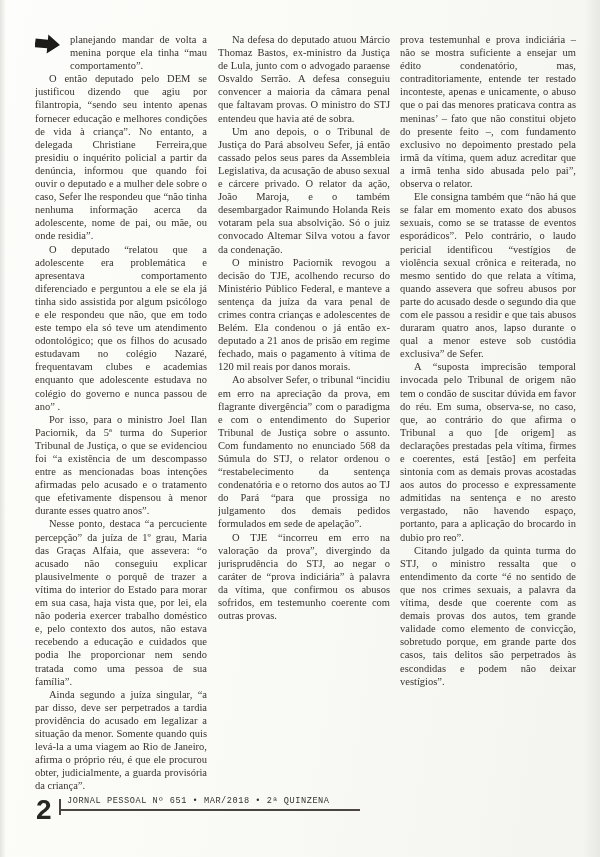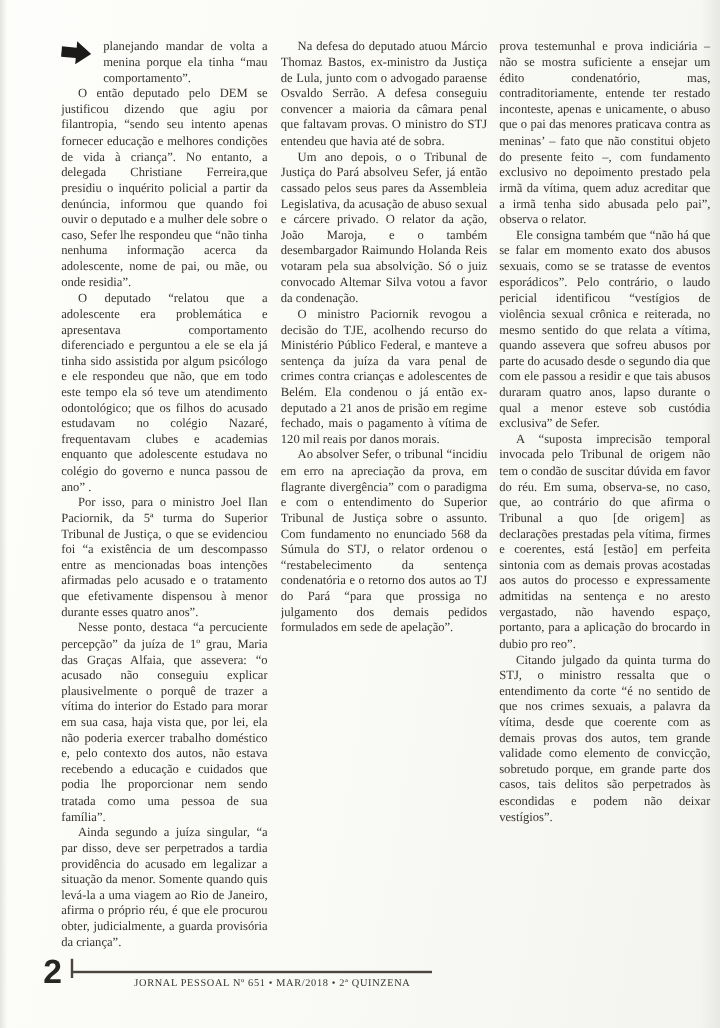--- a/index.html
+++ b/index.html
@@ -19,43 +19,43 @@
     background:linear-gradient(to top,#ececе8,rgba(236,236,232,0));pointer-events:none;
   }
   .edge-left{
     position:absolute;left:0;top:0;width:6px;height:100%;
     background:linear-gradient(to right,#e3e3df,rgba(227,227,223,0));
   }
   .col{
     position:absolute;top:33px;width:172px;height:766px;overflow:hidden;
     font-size:10.5px;line-height:13.1px;text-align:justify;
     text-rendering:optimizeLegibility;
-    hyphens:auto;margin-left:16px;-webkit-hyphens:auto;
+    hyphens:auto;-webkit-hyphens:auto;
   }
   .col-1{left:35px;}
   .col-2{left:218px;}
   .col-3{left:400px;width:176px;}
   .col p{margin:0;text-indent:14px;}
   .col p.noindent{text-indent:0;}
   .arrow{
     float:left;width:25px;height:24px;margin:1px 10px 2px 0;
   }
   .arrow svg{display:block;width:25px;height:20px;transform:rotate(5deg);}
   .footer{position:absolute;left:36px;top:794px;width:360px;height:44px;}
   .page-num{
     position:absolute;left:0;top:2px;
     font-family:"Liberation Sans", sans-serif;font-weight:bold;
     font-size:28px;line-height:28px;color:#262622;letter-spacing:-1px;
   }
   .footer-tick{position:absolute;left:23px;top:5px;width:1.5px;height:16px;background:#4a463f;}
   .footer-rule{position:absolute;left:24px;top:15px;width:300px;height:1.5px;background:#4a463f;}
   .footer-meta{
-    position:absolute;left:31px;top:20px;width:320px;
-    font-family:Liberation Serif, serif;font-size:8.6px;
-    letter-spacing:0.55px;color:#35322e;white-space:nowrap;text-align:center;
+    position:absolute;left:31px;top:2px;width:320px;
+    font-family:Liberation Mono, monospace;font-size:8.6px;
+    letter-spacing:0.55px;color:#35322e;white-space:nowrap;
   }
 </style>
 </head>
 <body>
 
 <div class="page">
   <div class="edge-left"></div>
 
   <div class="col col-1">
     <p class="noindent">
@@ -71,20 +71,21 @@
     <p>Por isso, para o ministro Joel Ilan Paciornik, da 5ª turma do Superior Tribunal de Justiça, o que se evidenciou foi “a existência de um descompasso entre as mencionadas boas intenções afirmadas pelo acusado e o tratamento que efetivamente dispensou à menor durante esses quatro anos”.</p>
     <p>Nesse ponto, destaca “a percuciente percepção” da juíza de 1º grau, Maria das Graças Alfaia, que assevera: “o acusado não conseguiu explicar plausivelmente o porquê de trazer a vítima do interior do Estado para morar em sua casa, haja vista que, por lei, ela não poderia exercer trabalho doméstico e, pelo contexto dos autos, não estava recebendo a educação e cuidados que podia lhe proporcionar nem sendo tratada como uma pessoa de sua família”.</p>
     <p>Ainda segundo a juíza singular, “a par disso, deve ser perpetrados a tardia providência do acusado em legalizar a situação da menor. Somente quando quis levá-la a uma viagem ao Rio de Janeiro, afirma o próprio réu, é que ele procurou obter, judicialmente, a guarda provisória da criança”.</p>
   </div>
 
   <div class="col col-2">
     <p>Na defesa do deputado atuou Márcio Thomaz Bastos, ex-ministro da Justiça de Lula, junto com o advogado paraense Osvaldo Serrão. A defesa conseguiu convencer a maioria da câmara penal que faltavam provas. O ministro do STJ entendeu que havia até de sobra.</p>
     <p>Um ano depois, o o Tribunal de Justiça do Pará absolveu Sefer, já então cassado pelos seus pares da Assembleia Legislativa, da acusação de abuso sexual e cárcere privado. O relator da ação, João Maroja, e o também desembargador Raimundo Holanda Reis votaram pela sua absolvição. Só o juiz convocado Altemar Silva votou a favor da condenação.</p>
     <p>O ministro Paciornik revogou a decisão do TJE, acolhendo recurso do Ministério Público Federal, e manteve a sentença da juíza da vara penal de crimes contra crianças e adolescentes de Belém. Ela condenou o já então ex-deputado a 21 anos de prisão em regime fechado, mais o pagamento à vítima de 120 mil reais por danos morais.</p>
     <p>Ao absolver Sefer, o tribunal “incidiu em erro na apreciação da prova, em flagrante divergência” com o paradigma e com o entendimento do Superior Tribunal de Justiça sobre o assunto. Com fundamento no enunciado 568 da Súmula do STJ, o relator ordenou o “restabelecimento da sentença condenatória e o retorno dos autos ao TJ do Pará “para que prossiga no julgamento dos demais pedidos formulados em sede de apelação”.</p>
+    <p>O TJE “incorreu em erro na valoração da prova”, divergindo da jurisprudência do STJ, ao negar o caráter de “prova indiciária” à palavra da vítima, que confirmou os abusos sofridos, em testemunho coerente com outras provas.</p>
   </div>
 
   <div class="col col-3">
     <p class="noindent">prova testemunhal e prova indiciária – não se mostra suficiente a ensejar um édito condenatório, mas, contraditoriamente, entende ter restado inconteste, apenas e unicamente, o abuso que o pai das menores praticava contra as meninas’ – fato que não constitui objeto do presente feito –, com fundamento exclusivo no depoimento prestado pela irmã da vítima, quem aduz acreditar que a irmã tenha sido abusada pelo pai”, observa o relator.</p>
     <p>Ele consigna também que “não há que se falar em momento exato dos abusos sexuais, como se se tratasse de eventos esporádicos”. Pelo contrário, o laudo pericial identificou “vestígios de violência sexual crônica e reiterada, no mesmo sentido do que relata a vítima, quando assevera que sofreu abusos por parte do acusado desde o segundo dia que com ele passou a residir e que tais abusos duraram quatro anos, lapso durante o qual a menor esteve sob custódia exclusiva” de Sefer.</p>
     <p>A “suposta imprecisão temporal invocada pelo Tribunal de origem não tem o condão de suscitar dúvida em favor do réu. Em suma, observa-se, no caso, que, ao contrário do que afirma o Tribunal a quo [de origem] as declarações prestadas pela vítima, firmes e coerentes, está [estão] em perfeita sintonia com as demais provas acostadas aos autos do processo e expressamente admitidas na sentença e no aresto vergastado, não havendo espaço, portanto, para a aplicação do brocardo in dubio pro reo”.</p>
     <p>Citando julgado da quinta turma do STJ, o ministro ressalta que o entendimento da corte “é no sentido de que nos crimes sexuais, a palavra da vítima, desde que coerente com as demais provas dos autos, tem grande validade como elemento de convicção, sobretudo porque, em grande parte dos casos, tais delitos são perpetrados às escondidas e podem não deixar vestígios”.</p>
   </div>
 
   <div class="footer">

